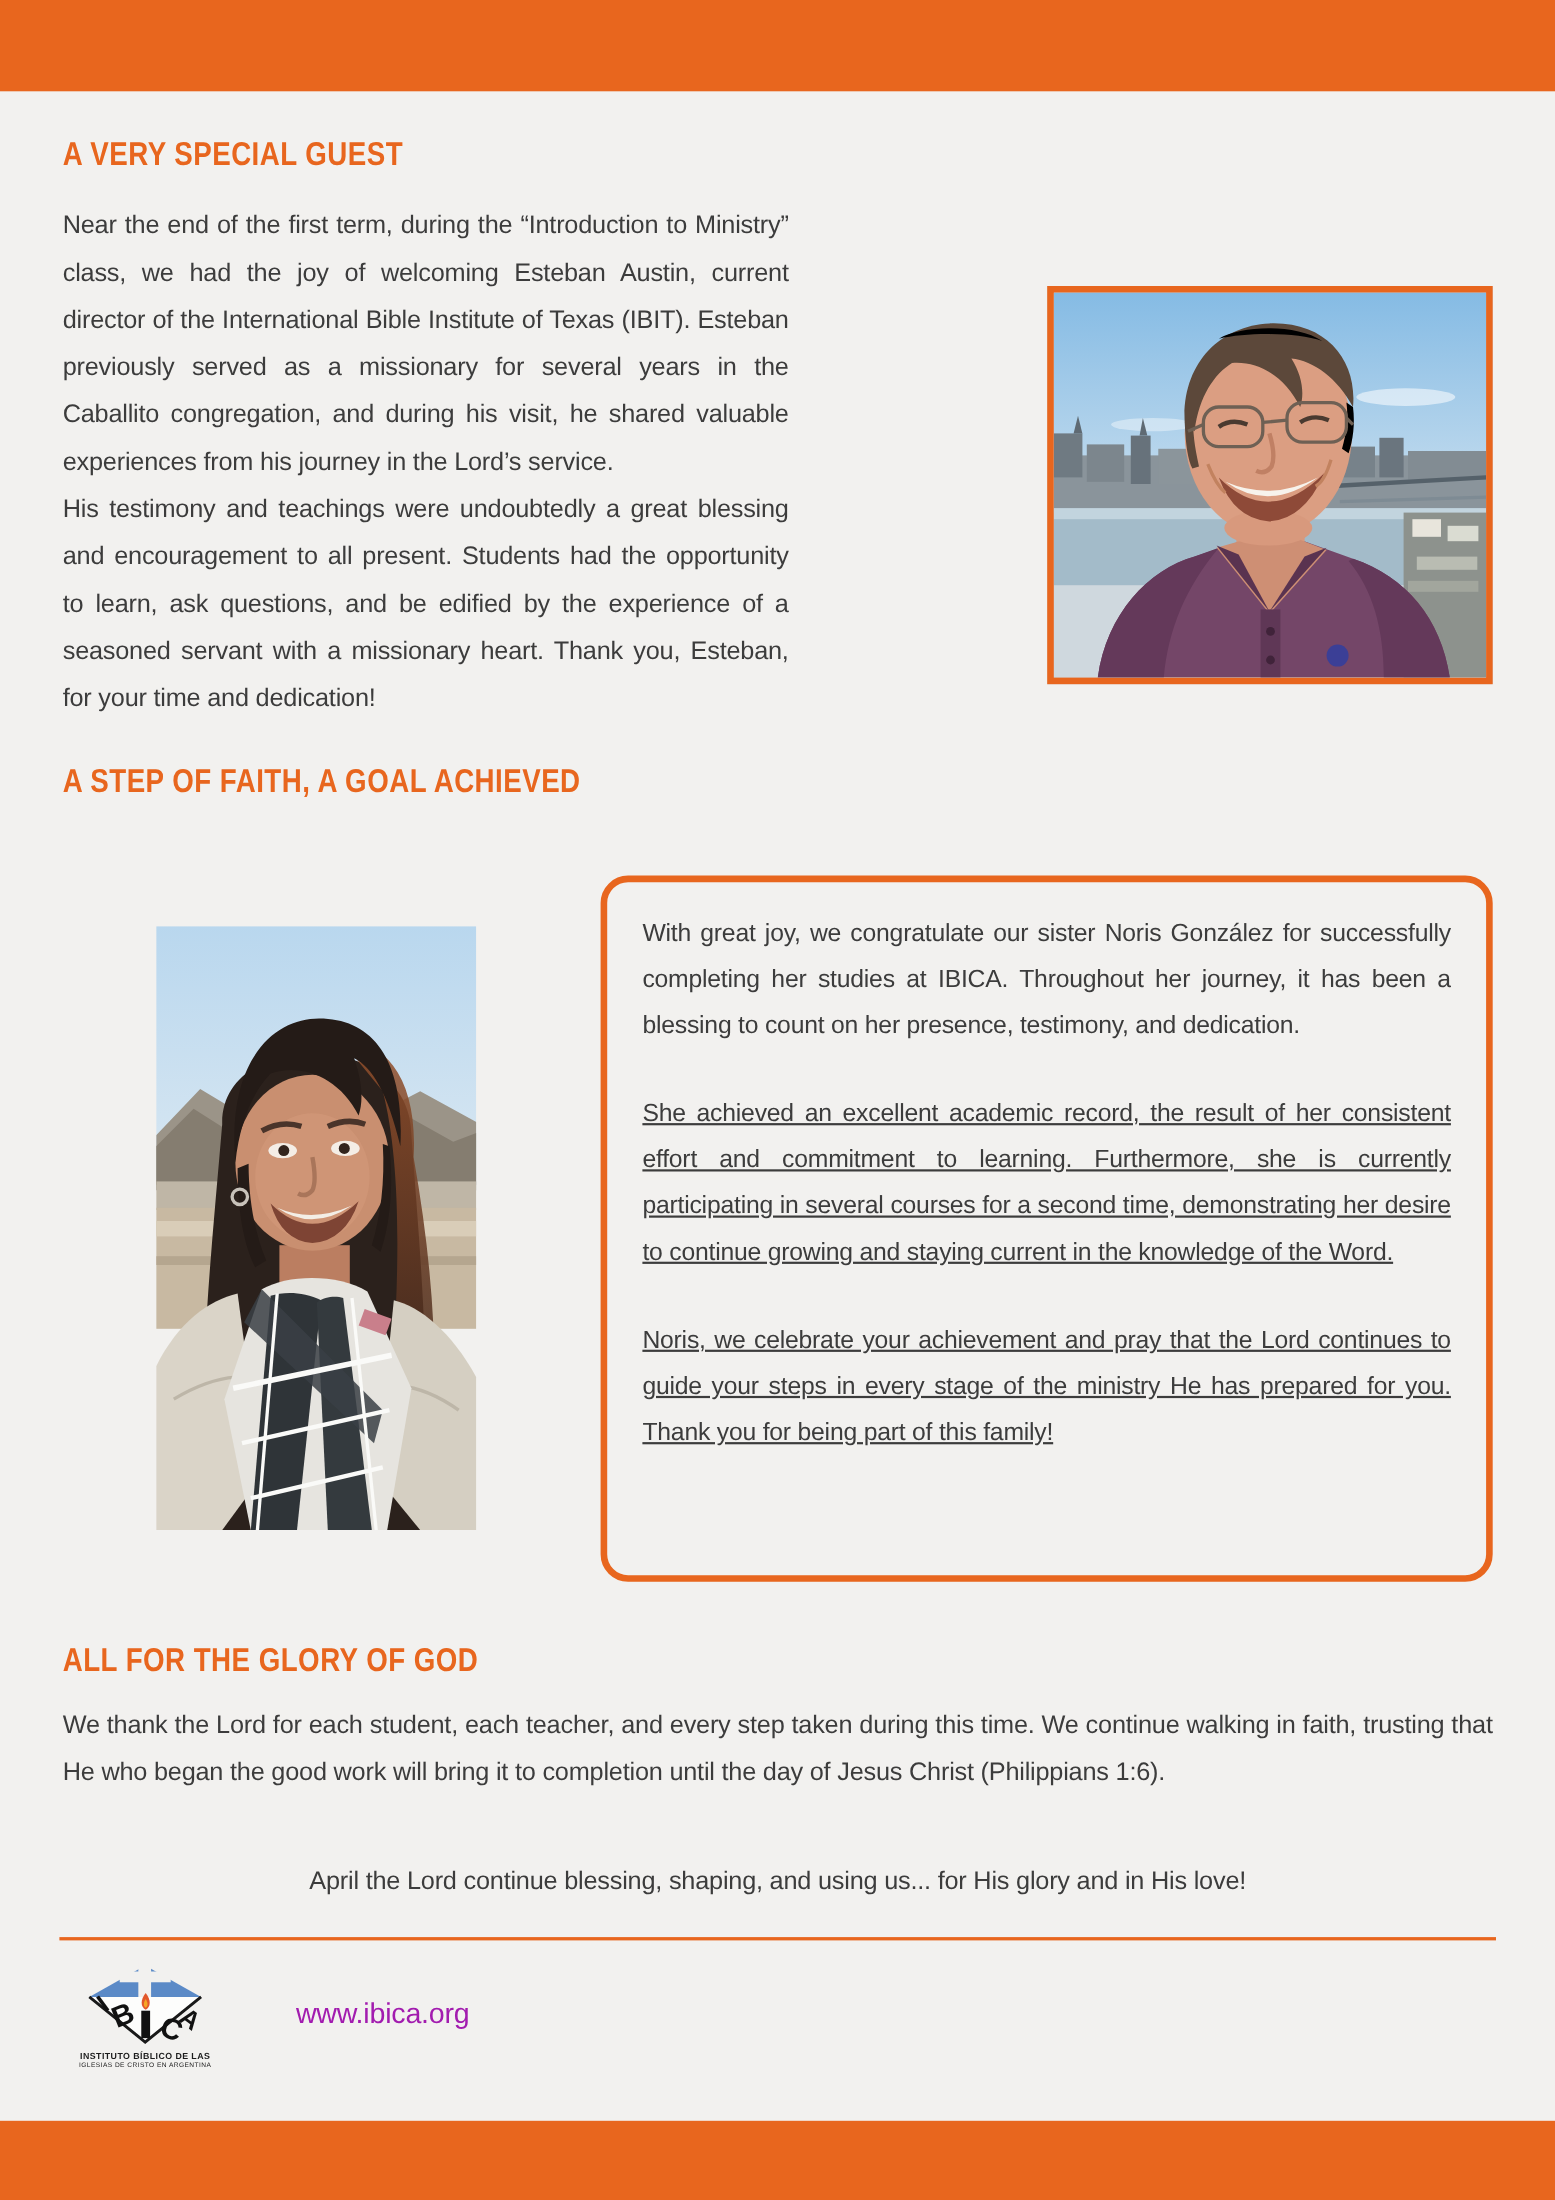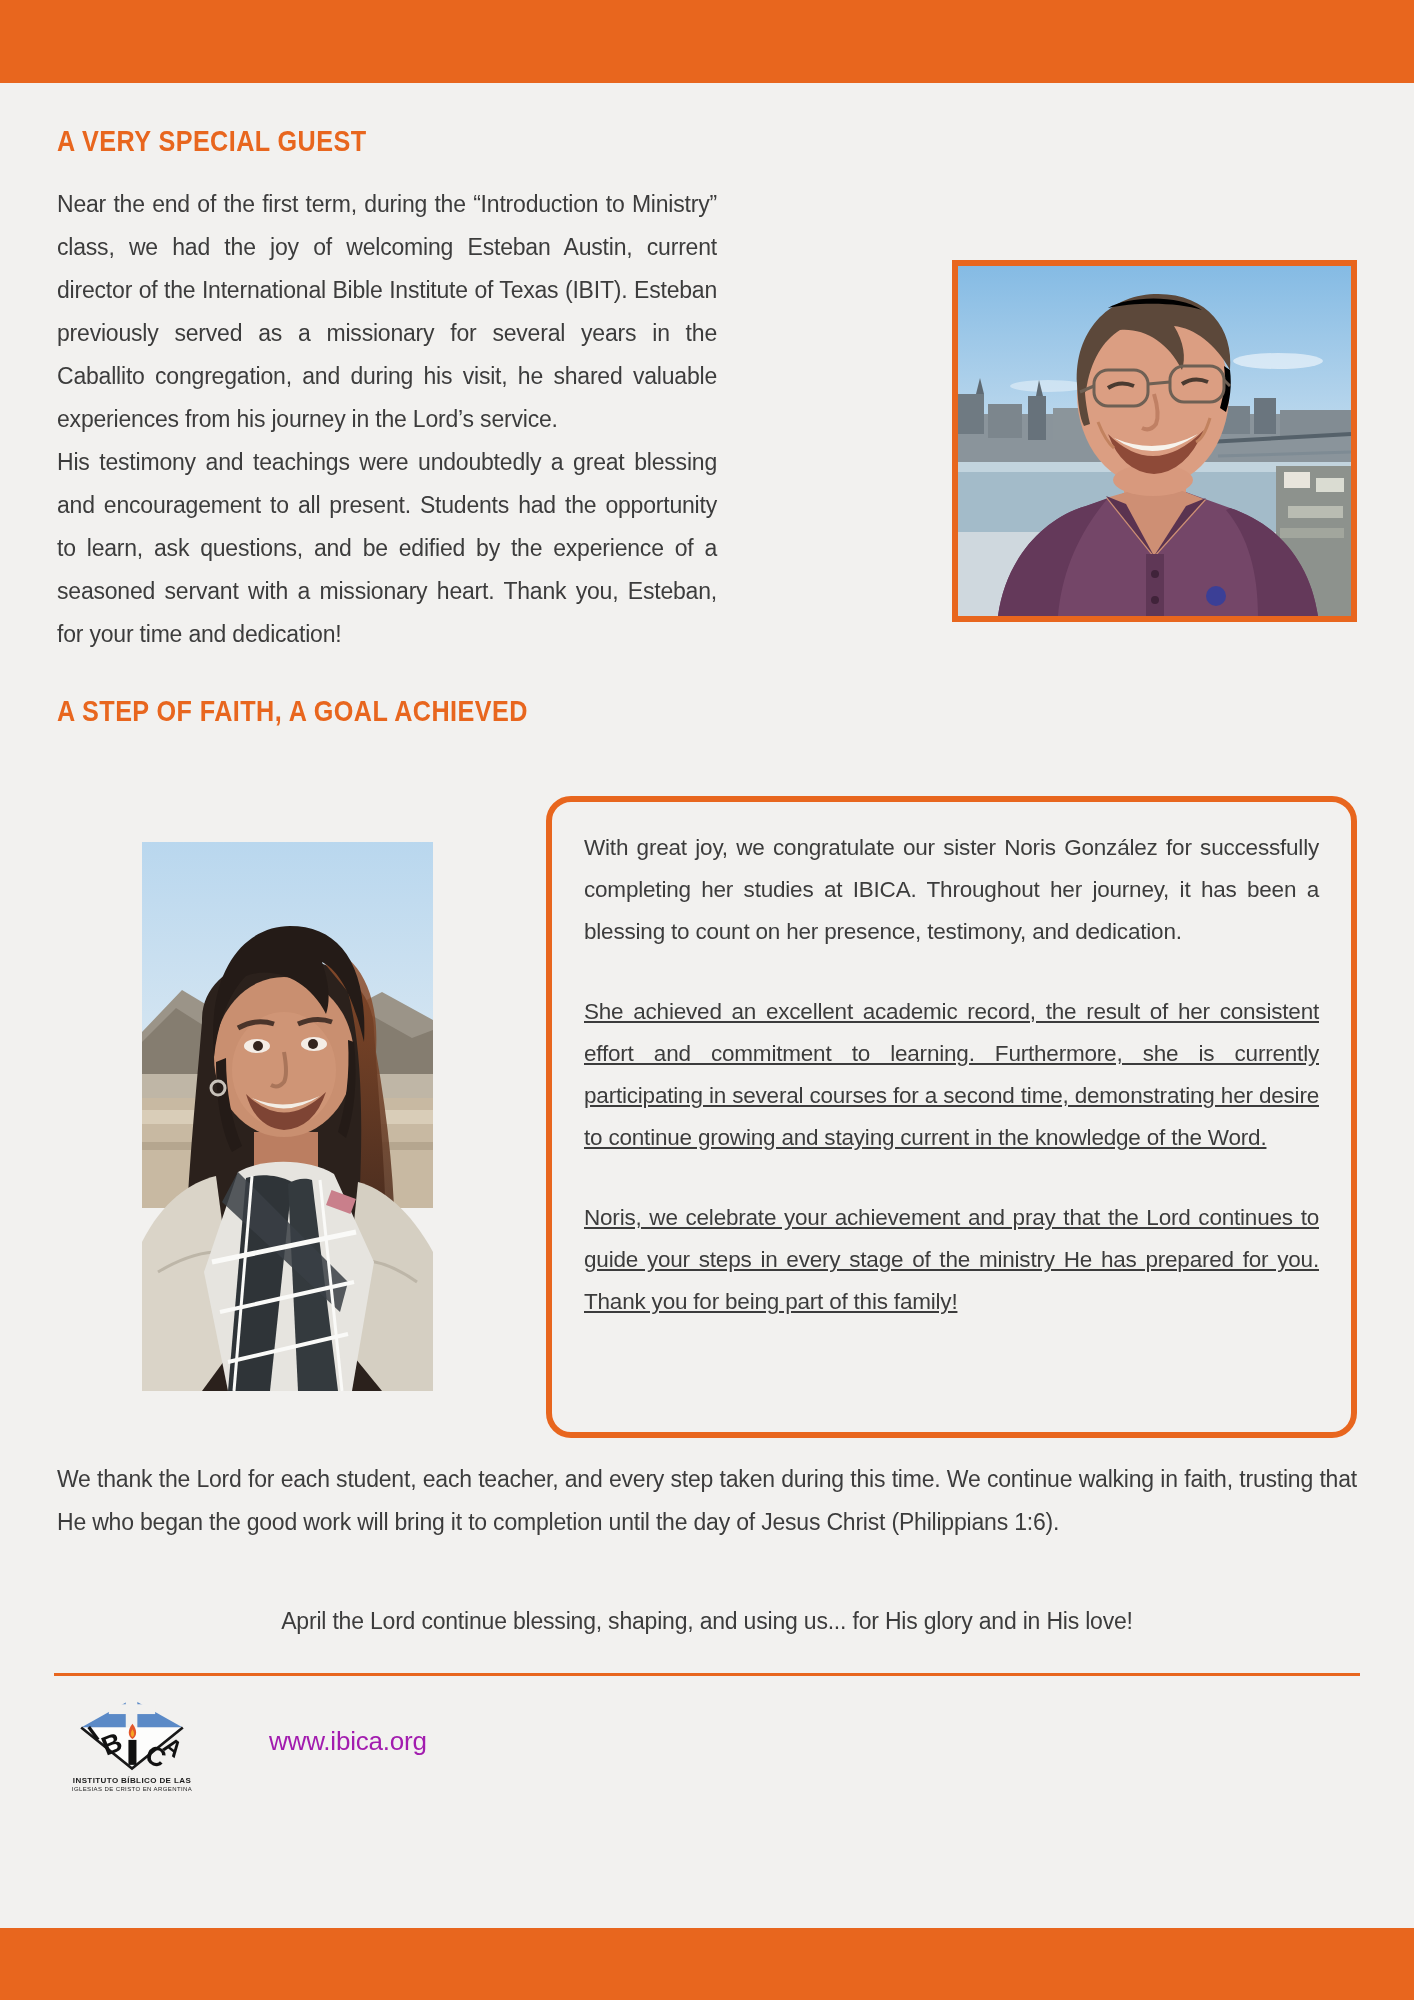--- a/index.html
+++ b/index.html
@@ -245,20 +245,21 @@
         </svg>
       </div>
 
       <div class="quote-box">
         <p class="body">With great joy, we congratulate our sister Noris González for successfully completing her studies at IBICA. Throughout her journey, it has been a blessing to count on her presence, testimony, and dedication.</p>
         <p class="body">She achieved an excellent academic record, the result of her consistent effort and commitment to learning. Furthermore, she is currently participating in several courses for a second time, demonstrating her desire to continue growing and staying current in the knowledge of the Word.</p>
         <p class="body">Noris, we celebrate your achievement and pray that the Lord continues to guide your steps in every stage of the ministry He has prepared for you. Thank you for being part of this family!</p>
       </div>
     </div>
 
+    <h2 class="heading s3-heading"><span class="condense">ALL FOR THE GLORY OF GOD</span></h2>
     <p class="body s3-para">We thank the Lord for each student, each teacher, and every step taken during this time. We continue walking in faith, trusting that He who began the good work will bring it to completion until the day of Jesus Christ (Philippians 1:6).</p>
 
     <p class="closing">April the Lord continue blessing, shaping, and using us... for His glory and in His love!</p>
 
     <div class="divider"></div>
 
     <div class="footer-row">
       <div class="logo-block">
         <svg width="118" height="82" viewBox="0 0 130 92">
           <polygon points="8,42 65,10 122,42" fill="#5B8AC7"></polygon>

